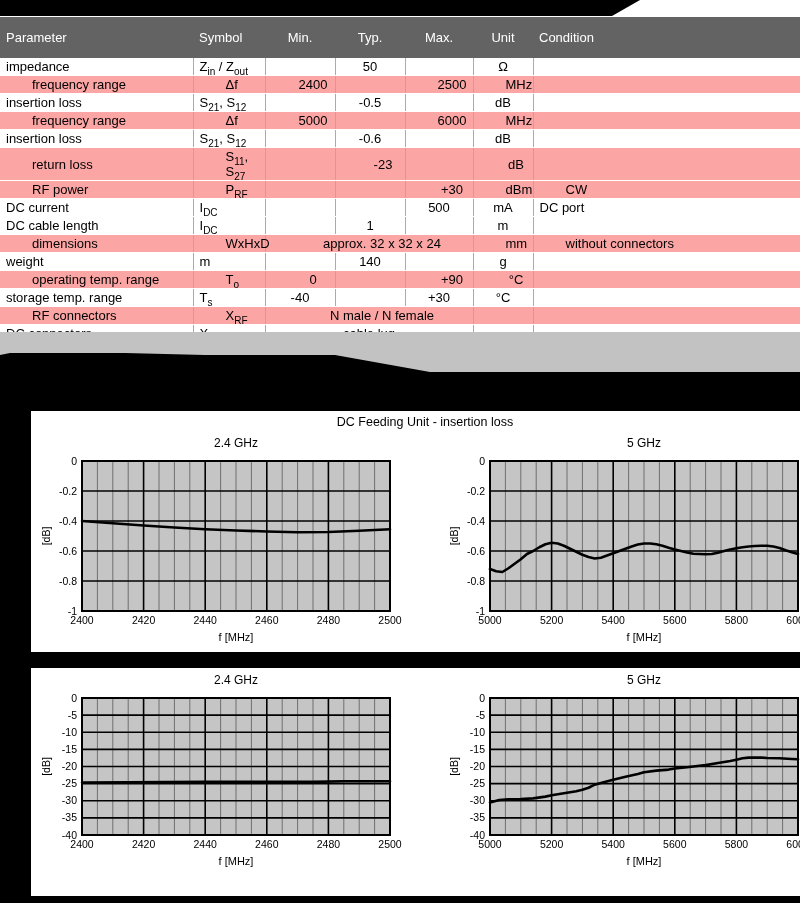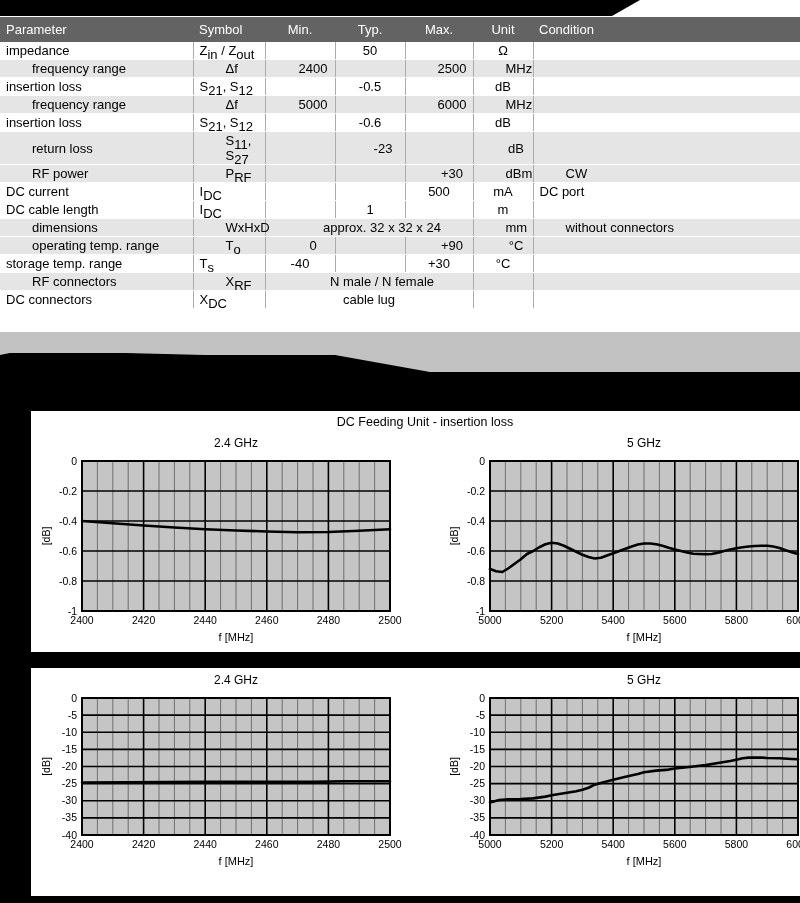--- a/index.html
+++ b/index.html
@@ -4,26 +4,26 @@
 <style>
   html,body{margin:0;padding:0;background:#ffffff;}
   .page{position:relative;width:800px;height:903px;background:#ffffff;overflow:hidden;
         font-family:"Liberation Sans",sans-serif;color:#000;}
   
   .top-banner{position:absolute;left:0;top:0;}
   
   .table-wrap{position:absolute;left:0;top:17px;width:800px;height:315px;overflow:hidden;}
   table.spec{width:800px;border-collapse:collapse;table-layout:fixed;font-size:13px;}
   table.spec th{background:#636363;color:#fff;font-weight:normal;height:14px;
-                padding:5px 6px;font-size:13px;}
+                padding:13px 6px;font-size:13px;}
   table.spec td{height:15px;padding:1px 6px;border-bottom:1px solid #fff;}
   table.spec td + td{border-left:1px solid #ababab;}
-  tr.alt td{background:#e5e5e5;padding-left:32px;}
+  tr.alt td{background:#fca5a5;padding-left:32px;}
   .a-l{text-align:left;} .a-c{text-align:center;}
-  sub{font-size:13px;line-height:0;}
+  sub{font-size:10px;line-height:0;}
   
   .band{position:absolute;left:0;top:332px;width:800px;height:40px;background:#c2c2c2;}
   .band svg{position:absolute;left:0;bottom:0;display:block;}
   
   .lower{position:absolute;left:0;top:372px;width:800px;height:531px;background:#000;}
   .panel{position:absolute;left:31px;width:788px;background:#fff;}
   .panel-il{top:39px;height:241px;}
   .panel-rl{top:296px;height:228px;}
   .panel-title{text-align:center;font-size:12.5px;padding-top:4px;height:16px;}
   .plots{display:flex;justify-content:space-between;padding:0 7px;gap:39px;}
@@ -141,20 +141,29 @@
             <td class="a-c"></td>
             <td class="a-c">m</td>
             <td class="a-l"></td>
           </tr>
           <tr class="alt">
             <td class="a-l">dimensions</td>
             <td class="a-l">WxHxD</td>
             <td class="a-c" colspan="3">approx. 32 x 32 x 24</td>
             <td class="a-c">mm</td>
             <td class="a-l">without connectors</td>
+          </tr>
+          <tr>
+            <td class="a-l">weight</td>
+            <td class="a-l">m</td>
+            <td class="a-c"></td>
+            <td class="a-c">140</td>
+            <td class="a-c"></td>
+            <td class="a-c">g</td>
+            <td class="a-l"></td>
           </tr>
           <tr class="alt">
             <td class="a-l">operating temp. range</td>
             <td class="a-l">T<sub>o</sub></td>
             <td class="a-c">0</td>
             <td class="a-c"></td>
             <td class="a-c">+90</td>
             <td class="a-c">°C</td>
             <td class="a-l"></td>
           </tr>

